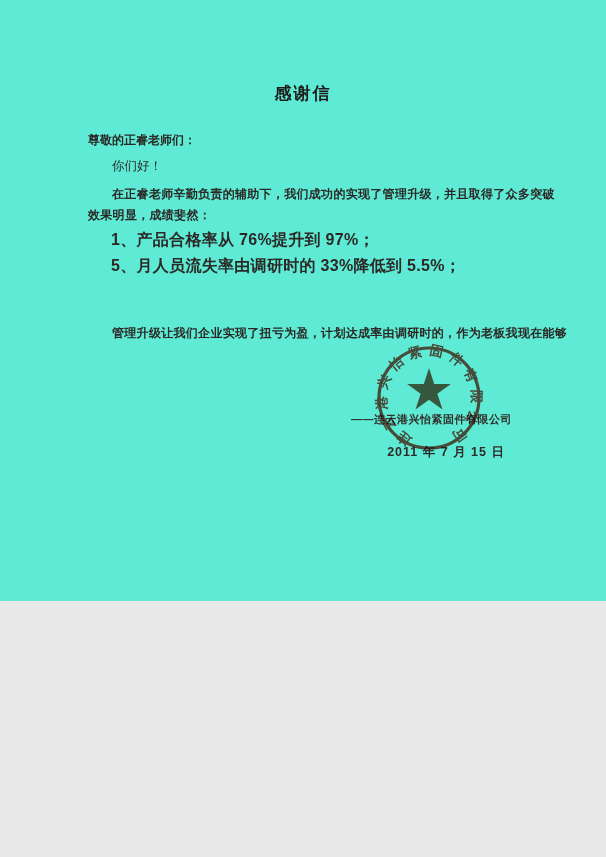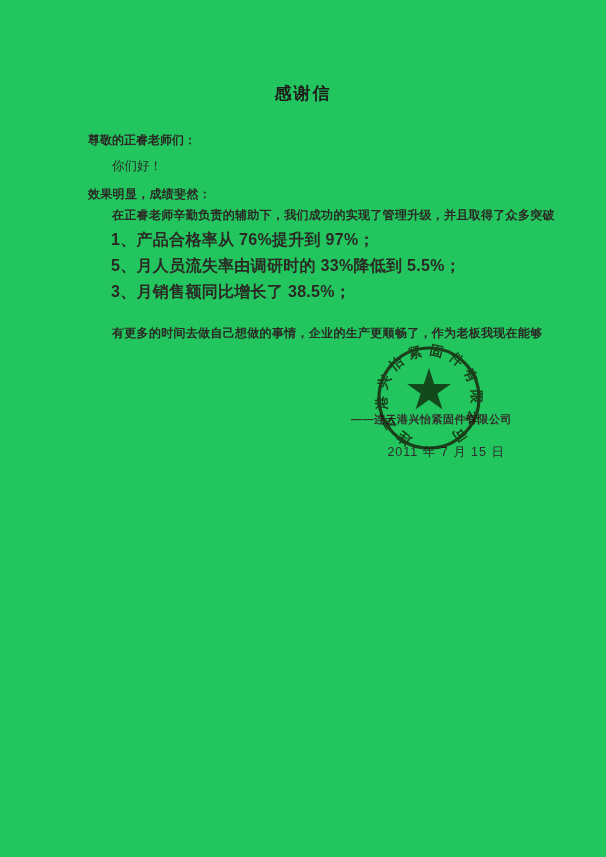--- a/index.html
+++ b/index.html
@@ -1,20 +1,20 @@
 <!DOCTYPE html>
 <html><head>
 <meta charset="utf-8">
 <style>
   html, body { margin: 0; padding: 0; background: #e8e8e8; }
   .page {
     position: relative;
     width: 606px;
-    height: 857px;
-    background: #22c55e;
+    height: 601px;
+    background: #5eead4;
     overflow: hidden;
     font-family: "Liberation Sans", sans-serif;
     color: #2b2825;
   }
   .title {
     position: absolute;
     left: 0; right: 0; top: 82px;
     margin: 0;
     text-align: center;
     font-size: 17px;
@@ -59,21 +59,21 @@
     top: 412px; right: 94px;
     font-size: 11px;
     font-weight: bold;
     letter-spacing: 0.5px;
     color: #33302c;
   }
   .date {
     position: absolute;
     top: 444px; right: 101px;
     font-size: 12.5px;
-    font-weight: normal;
+    font-weight: bold;
     letter-spacing: 1px;
     color: #2e2b28;
   }
   .stamp {
     position: absolute;
     left: 371px; top: 340px;
     width: 116px; height: 116px;
     overflow: visible;
     opacity: 0.88;
     mix-blend-mode: multiply;
@@ -91,32 +91,31 @@
 
 <div class="page">
 
   <h1 class="title">感谢信</h1>
 
   <div class="salutation">尊敬的正睿老师们：</div>
 
   <div class="greeting">你们好！</div>
 
   <div class="para intro">
+    <div class="line indent">在正睿老师辛勤负责的辅助下，我们成功的实现了管理升级，并且取得了众多突破</div>
     <div class="line">效果明显，成绩斐然：</div>
-    <div class="line indent">在正睿老师辛勤负责的辅助下，我们成功的实现了管理升级，并且取得了众多突破</div>
   </div>
 
   <div class="list">
     <div class="list-item">1、产品合格率从 76%提升到 97%；</div>
     <div class="list-item">5、月人员流失率由调研时的 33%降低到 5.5%；</div>
-    <div class="list-item">3、月销售额同比增长了 38.5%；</div>
   </div>
 
   <div class="para closing">
-    <div class="line indent">有更多的时间去做自己想做的事情，企业的生产更顺畅了，作为老板我现在能够</div>
+    <div class="line indent">管理升级让我们企业实现了扭亏为盈，计划达成率由调研时的，作为老板我现在能够</div>
   </div>
 
   <div class="signature">——连云港兴怡紧固件有限公司</div>
 
   <div class="date">2011 年 7 月 15 日</div>
 
   <svg class="stamp" viewBox="0 0 116 116" xmlns="http://www.w3.org/2000/svg">
     <circle cx="58" cy="58" r="50" fill="none" stroke-width="3.2" stroke="#b5392c"></circle>
     <polygon points="58,28 71.5,69.6 36.1,43.9 79.9,43.9 44.5,69.6" fill="#7f4a33"></polygon>
     <path id="sealArc" d="M 41.9,97.9 A 43 43 0 1 1 74.1,97.9" fill="none"></path>

